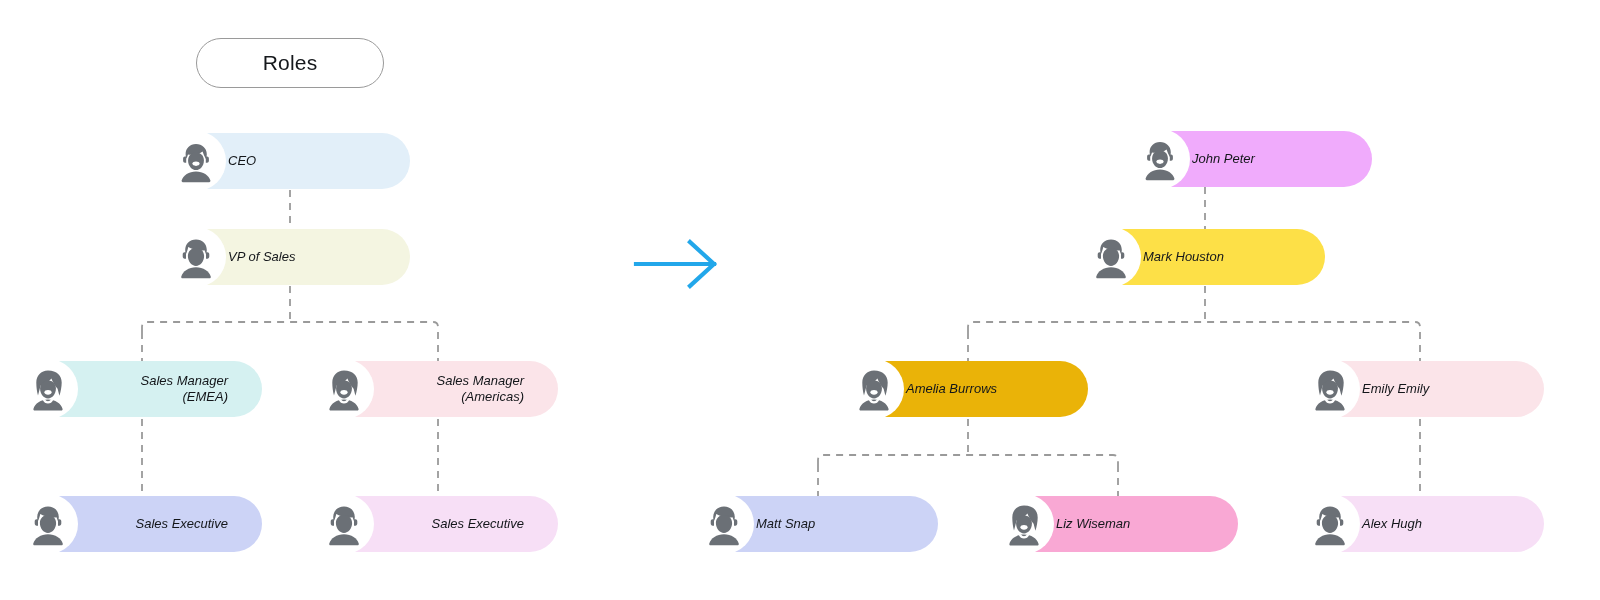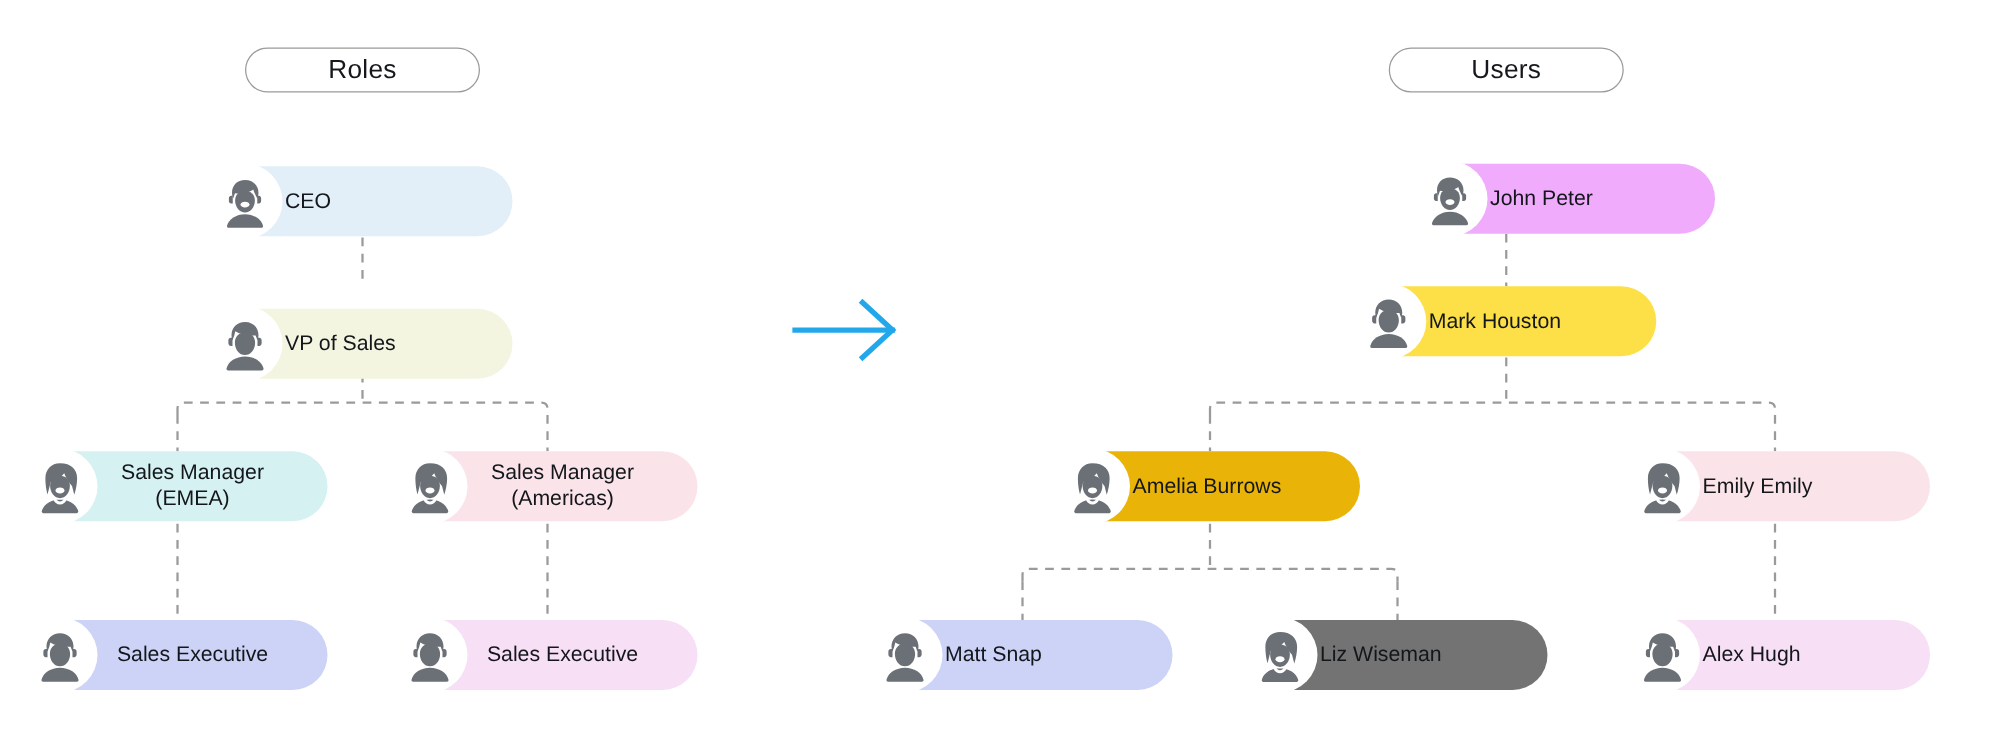--- a/index.html
+++ b/index.html
@@ -8,21 +8,21 @@
     font-family:"Liberation Sans","DejaVu Sans",sans-serif;
     overflow:hidden;position:relative;
   }
   .canvas{position:absolute;inset:0;}
   .edges{position:absolute;left:0;top:0;width:1600px;height:600px;pointer-events:none;}
 
   
   .header-pill{
     position:absolute;
     box-sizing:border-box;
-    height:36px;
+    height:50px;
     border:1.6px solid #9a9a9a;
     border-radius:28px;
     background:#ffffff;
     display:flex;align-items:center;justify-content:center;
     font-size:21px;color:#15181c;letter-spacing:.2px;
   }
 
   
   .node{
     position:absolute;
@@ -36,24 +36,25 @@
     position:absolute;
     left:-4px;top:-2px;
     width:60px;height:60px;
     border-radius:50%;
     background:#ffffff;
     display:flex;align-items:center;justify-content:center;
     box-shadow:0 0 0 0 rgba(0,0,0,0);
   }
   .node .avatar svg{display:block;}
   .node .label{
-    font-size:17px;color:#13161a;line-height:1.22;
+    font-size:13px;color:#13161a;line-height:1.22;
     white-space:pre-line;
-  }
-  .node .label.center{text-align:center;width:100%;padding-right:34px;}
+    font-style:italic;
+  }
+  .node .label.center{text-align:right;width:100%;padding-right:34px;}
 
   
   .arrow{position:absolute;}
 </style>
 </head>
 <body>
 
 <div class="canvas">
 
   <svg class="edges" viewBox="0 0 1600 600" xmlns="http://www.w3.org/2000/svg">
@@ -80,23 +81,20 @@
       <path d="M818,465 L818,460 Q818,455 823,455 L1113,455 Q1118,455 1118,460 L1118,465"></path>
       <path d="M818,465 L818,496"></path>
       <path d="M1118,465 L1118,496"></path>
 
       <path d="M1420,419 L1420,496"></path>
     </g>
   </svg>
 
   <div class="header-pill" style="left:196px;top:38px;width:188px;">
     <span>Roles</span>
-  </div>
-  <div class="header-pill" style="left:1111px;top:38px;width:188px;">
-    <span>Users</span>
   </div>
 
   <svg class="arrow" style="left:632px;top:238px;" width="92" height="52" viewBox="0 0 92 52" xmlns="http://www.w3.org/2000/svg">
     <g fill="none" stroke="#22a7ea" stroke-width="4.2" stroke-linecap="square" stroke-linejoin="miter">
       <line x1="4" y1="26" x2="82" y2="26"></line>
       <polyline points="58,4 82,26 58,48"></polyline>
     </g>
   </svg>
 
   <div class="node" style="left:170px;top:133px;width:240px;background:#e2eff9;">
@@ -107,21 +105,21 @@
         <path d="M26 17.5c-4.6 0-7.9 3.1-7.9 7.9 0 5.2 3.5 9.6 7.9 9.6s7.9-4.4 7.9-9.6c0-4.8-3.3-7.9-7.9-7.9z"></path>
         <path d="M22.4 28.6c0-1.3 1.6-2.2 3.6-2.2s3.6.9 3.6 2.2-1.6 2.3-3.6 2.3-3.6-1-3.6-2.3z" fill="#ffffff"></path>
         <path d="M14.9 21.6c-1 0-1.8.9-1.8 2v2.2c0 1.1.8 2 1.8 2h1.3v-6.2h-1.3zM37.1 21.6h-1.3v6.2h1.3c1 0 1.8-.9 1.8-2v-2.2c0-1.1-.8-2-1.8-2z"></path>
         <path d="M26 36.4c-7 0-13 3.9-14.4 9.2-.2.8.4 1.6 1.2 1.6h26.4c.8 0 1.4-.8 1.2-1.6-1.4-5.3-7.4-9.2-14.4-9.2z"></path>
       </g>
         </svg>
     </span>
     <span class="label">CEO</span>
   </div>
 
-  <div class="node" style="left:170px;top:247px;width:240px;background:#f4f5e1;">
+  <div class="node" style="left:170px;top:229px;width:240px;background:#f4f5e1;">
     <span class="avatar">
       <svg width="52" height="52" viewBox="0 0 52 52">
           <g fill="#6b7076">
         <path d="M26 8.5c-6.4 0-10.8 4.5-10.8 10.6 0 1.5.2 2.9.7 4.2 1.1-2.4 2-5.2 2.3-7.3 4.5 2.9 11.9 3.9 16.3 3.3l1.5 4c.5-1.3.8-2.7.8-4.2 0-6.1-4.4-10.6-10.8-10.6z"></path>
         <path d="M26 17c-4.7 0-8.1 3.2-8.1 8.1 0 5.4 3.6 9.9 8.1 9.9s8.1-4.5 8.1-9.9c0-4.9-3.4-8.1-8.1-8.1z"></path>
         <path d="M14.6 21.2c-1.1 0-1.9.9-1.9 2.1v2.3c0 1.1.8 2.1 1.9 2.1H16v-6.5h-1.4zM37.4 21.2H36v6.5h1.4c1.1 0 1.9-1 1.9-2.1v-2.3c0-1.2-.8-2.1-1.9-2.1z"></path>
         <path d="M26 36.2c-7.2 0-13.4 4-14.8 9.5-.2.8.4 1.6 1.3 1.6h27c.9 0 1.5-.8 1.3-1.6-1.4-5.5-7.6-9.5-14.8-9.5z"></path>
       </g>
         </svg>
     </span>
@@ -254,21 +252,21 @@
         <path d="M26 8.5c-6.4 0-10.8 4.5-10.8 10.6 0 1.5.2 2.9.7 4.2 1.1-2.4 2-5.2 2.3-7.3 4.5 2.9 11.9 3.9 16.3 3.3l1.5 4c.5-1.3.8-2.7.8-4.2 0-6.1-4.4-10.6-10.8-10.6z"></path>
         <path d="M26 17c-4.7 0-8.1 3.2-8.1 8.1 0 5.4 3.6 9.9 8.1 9.9s8.1-4.5 8.1-9.9c0-4.9-3.4-8.1-8.1-8.1z"></path>
         <path d="M14.6 21.2c-1.1 0-1.9.9-1.9 2.1v2.3c0 1.1.8 2.1 1.9 2.1H16v-6.5h-1.4zM37.4 21.2H36v6.5h1.4c1.1 0 1.9-1 1.9-2.1v-2.3c0-1.2-.8-2.1-1.9-2.1z"></path>
         <path d="M26 36.2c-7.2 0-13.4 4-14.8 9.5-.2.8.4 1.6 1.3 1.6h27c.9 0 1.5-.8 1.3-1.6-1.4-5.5-7.6-9.5-14.8-9.5z"></path>
       </g>
         </svg>
     </span>
     <span class="label">Matt Snap</span>
   </div>
 
-  <div class="node" style="left:998px;top:496px;width:240px;background:#737373;">
+  <div class="node" style="left:998px;top:496px;width:240px;background:#f9a8d4;">
     <span class="avatar">
       <svg width="52" height="52" viewBox="0 0 52 52">
           <g fill="#6b7076">
         <path d="M26 7.5c-7 0-11.7 5-11.7 12 0 4.6.6 9.3 1.7 13.1l2.6-10.1c4-1.2 8.6-4 10.8-6.9 1.3 3.6 3.7 7.6 6.2 10.1l1.8 7.1c1.3-4 2.3-8.9 2.3-13.3 0-7-4.7-12-13.7-12z"></path>
         <path d="M26 17.5c-4.6 0-7.9 3.2-7.9 8.1 0 5.4 3.5 9.9 7.9 9.9s7.9-4.5 7.9-9.9c0-4.9-3.3-8.1-7.9-8.1z"></path>
         <path d="M22.4 29.3c0-1.4 1.6-2.3 3.6-2.3s3.6.9 3.6 2.3c0 1.3-1.6 2.4-3.6 2.4s-3.6-1.1-3.6-2.4z" fill="#ffffff"></path>
         <path d="M26 36.5c-7.1 0-13.2 4-14.6 9.4-.2.8.4 1.6 1.2 1.6h26.8c.8 0 1.4-.8 1.2-1.6-1.4-5.4-7.5-9.4-14.6-9.4z"></path>
         <path d="M20.8 36.9c1.1 2.3 2.9 3.6 5.2 3.6s4.1-1.3 5.2-3.6l-2.1-.7c-.8 1.3-1.8 2-3.1 2s-2.3-.7-3.1-2l-2.1.7z" fill="#ffffff"></path>
       </g>
         </svg>

